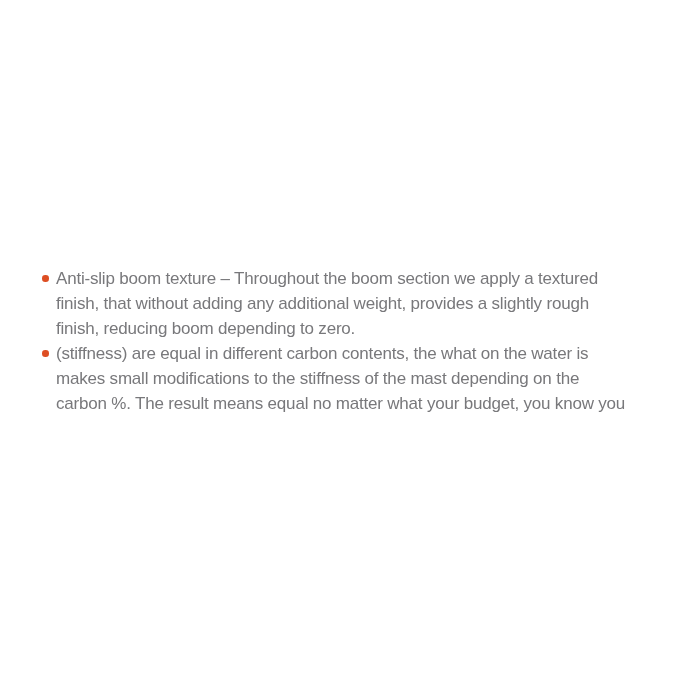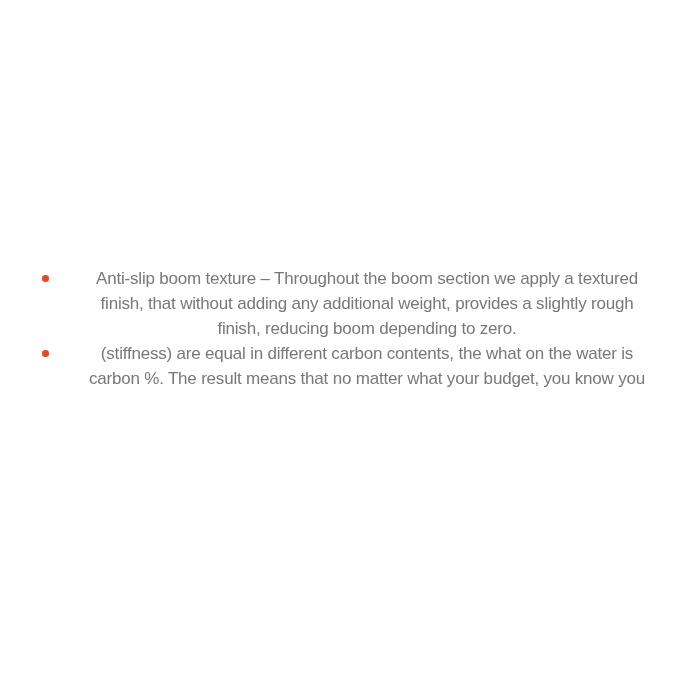--- a/index.html
+++ b/index.html
@@ -31,21 +31,20 @@
     left: 56px;
     top: 266px;
     width: 622px;
     margin: 0;
     padding: 0;
     list-style: none;
     color: #78787b;
     font-size: 17px;
     line-height: 25px;
     letter-spacing: -0.2px;
-    text-align: center;
   }
   .feature-item {
     position: relative;
     margin: 0;
     padding: 0;
   }
   .bullet-dot {
     position: absolute;
     left: -14px;
     top: 9px;
@@ -69,18 +68,19 @@
     <li class="feature-item">
       <span class="bullet-dot"></span>
       <div class="feature-line">Anti-slip boom texture – Throughout the boom section we apply a textured</div>
       <div class="feature-line">finish, that without adding any additional weight, provides a slightly rough</div>
       <div class="feature-line">finish, reducing boom depending to zero.</div>
     </li>
 
     <li class="feature-item">
       <span class="bullet-dot"></span>
       <div class="feature-line">(stiffness) are equal in different carbon contents, the what on the water is</div>
-      <div class="feature-line">carbon %. The result means that no matter what your budget, you know you</div>
+      <div class="feature-line">makes small modifications to the stiffness of the mast depending on the</div>
+      <div class="feature-line">carbon %. The result means equal no matter what your budget, you know you</div>
     </li>
 
   </ul>
 
 </div>
 
 </body></html>

